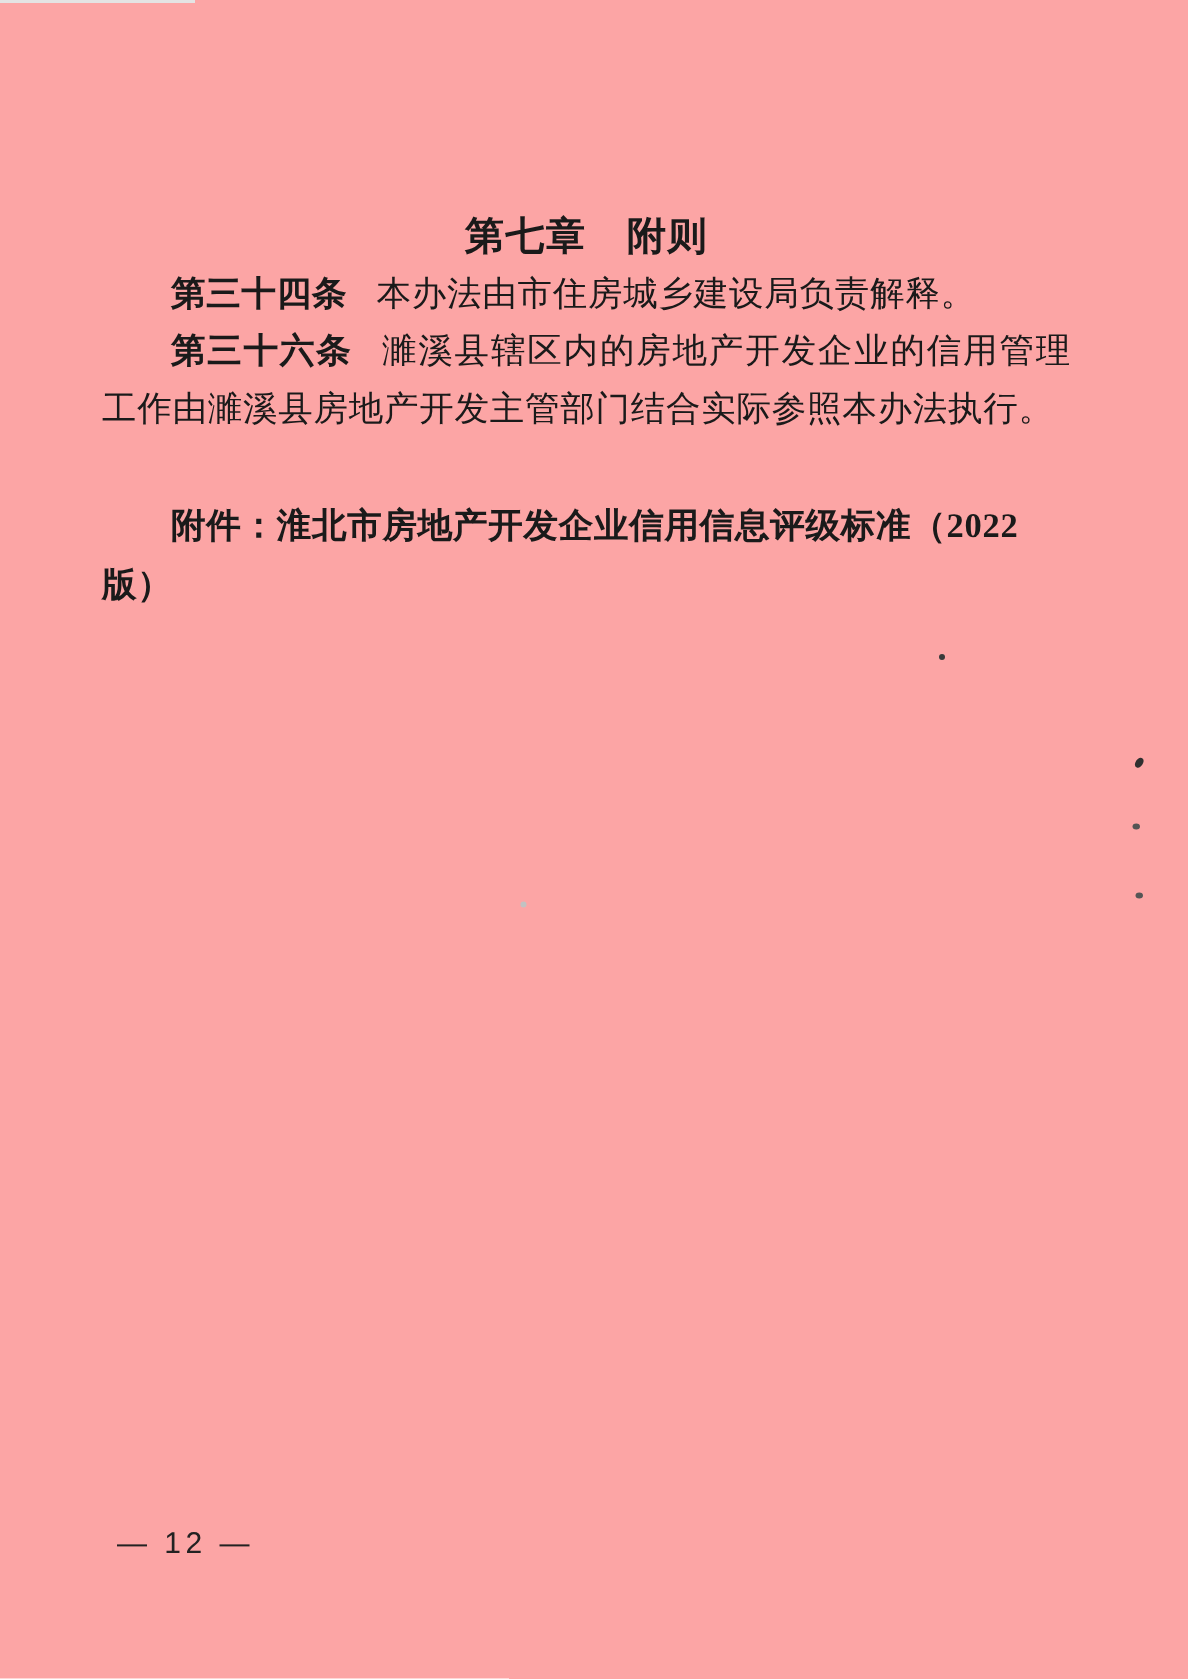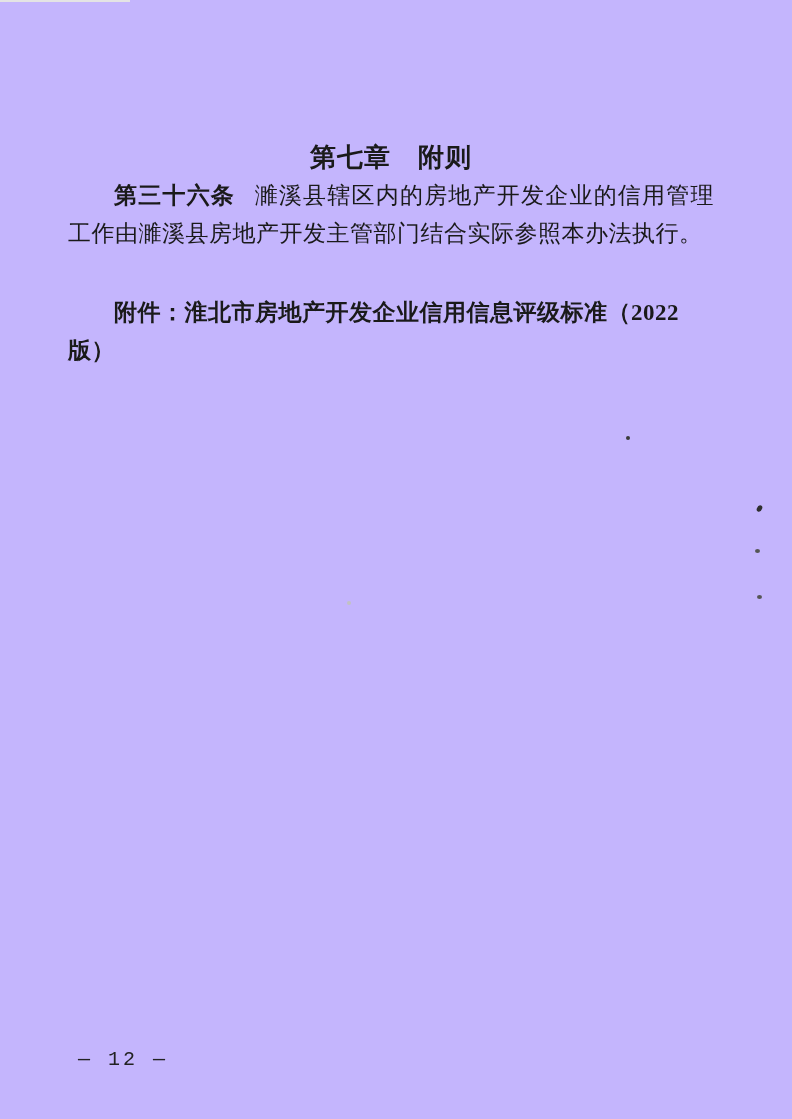--- a/index.html
+++ b/index.html
@@ -4,21 +4,21 @@
 <style>
   html, body {
     margin: 0;
     padding: 0;
     background: #ffffff;
   }
   .page {
     position: relative;
     width: 792px;
     height: 1119px;
-    background: #c4b5fd;
+    background: #fca5a5;
     overflow: hidden;
     color: #1a1a1a;
   }
   .edge-strip {
     position: absolute;
     left: 0;
     top: 0;
     width: 130px;
     height: 2px;
     background: #e4e4e4;
@@ -56,22 +56,22 @@
     font-family: "Liberation Serif", "DejaVu Serif", serif;
     font-size: 23px;
     font-weight: 700;
     line-height: 38.5px;
     text-indent: 2em;
     letter-spacing: 0.5px;
   }
   .footer {
     position: absolute;
     left: 78px;
-    top: 1048px;
-    font-family: Liberation Mono, monospace;
+    top: 1018px;
+    font-family: Liberation Sans, sans-serif;
     font-size: 20px;
     letter-spacing: 3px;
     color: #222222;
   }
   .speck {
     position: absolute;
     border-radius: 50%;
   }
   .speck-1 { left: 626px; top: 436px; width: 4px; height: 4px; background: #3a3a3a; }
   .speck-2 { left: 757px; top: 505px; width: 5px; height: 7px; background: #2f2f2f; border-radius: 60% 40% 60% 40%; transform: rotate(20deg); }
@@ -83,20 +83,21 @@
 <body>
 
 <div class="page">
 
   <div class="edge-strip"></div>
 
   <div class="content">
 
     <h1 class="chapter">第七章　附则</h1>
 
+    <p class="article"><span class="num">第三十四条</span><span>本办法由市住房城乡建设局负责解释。</span></p>
 
     <p class="article"><span class="num">第三十六条</span><span>濉溪县辖区内的房地产开发企业的信用管理工作由濉溪县房地产开发主管部门结合实际参照本办法执行。</span></p>
 
 
     <p class="attachment">附件：淮北市房地产开发企业信用信息评级标准（2022 版）</p>
 
   </div>
 
   <div class="footer">— 12 —</div>
 

